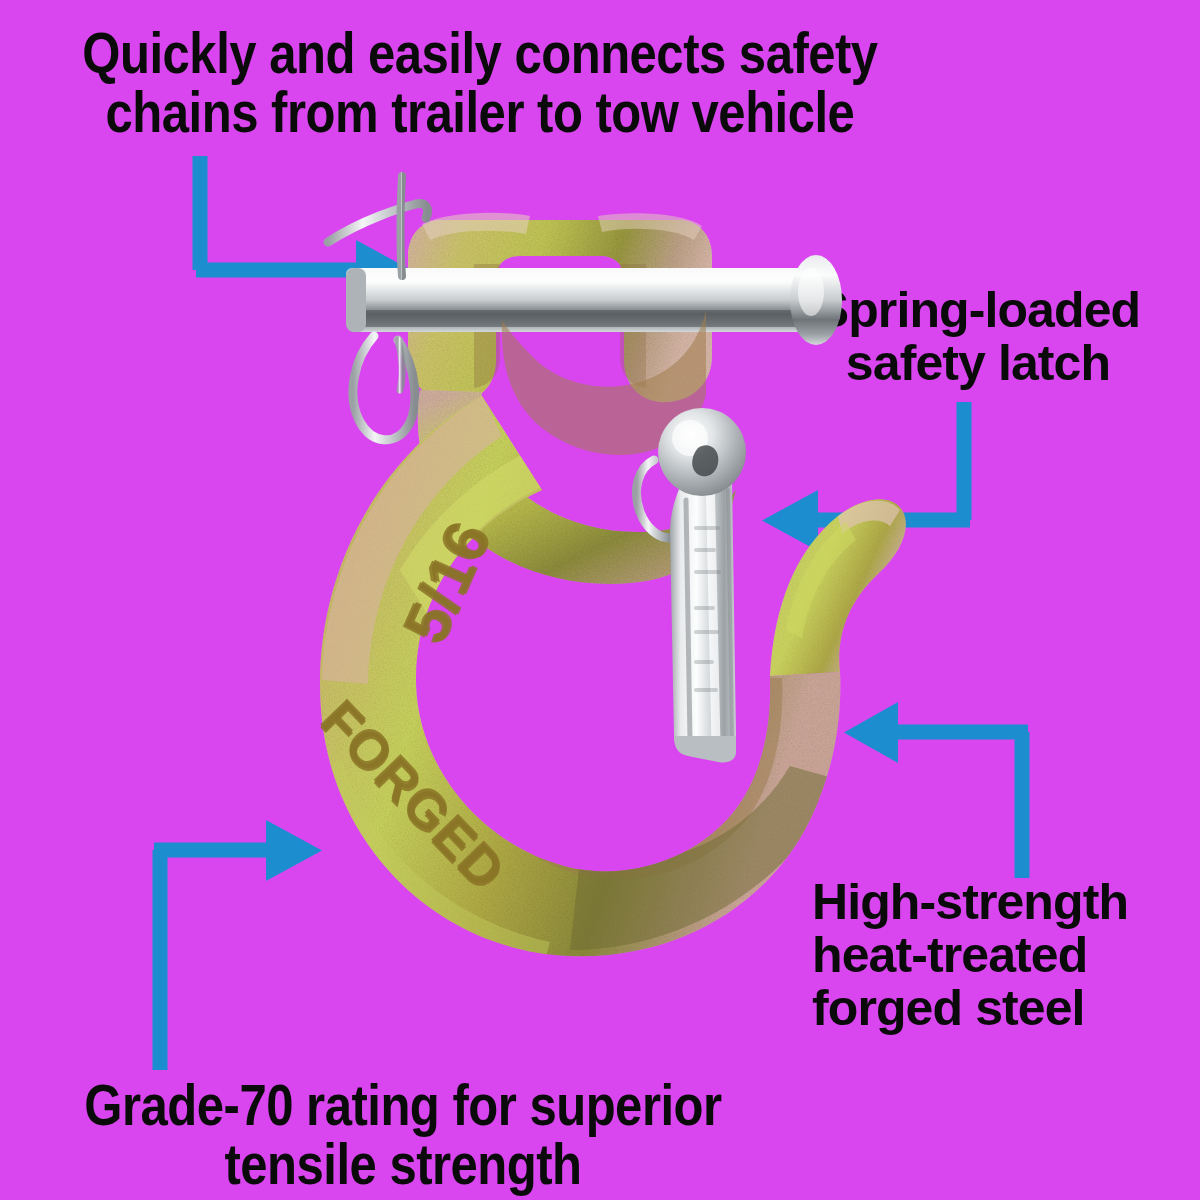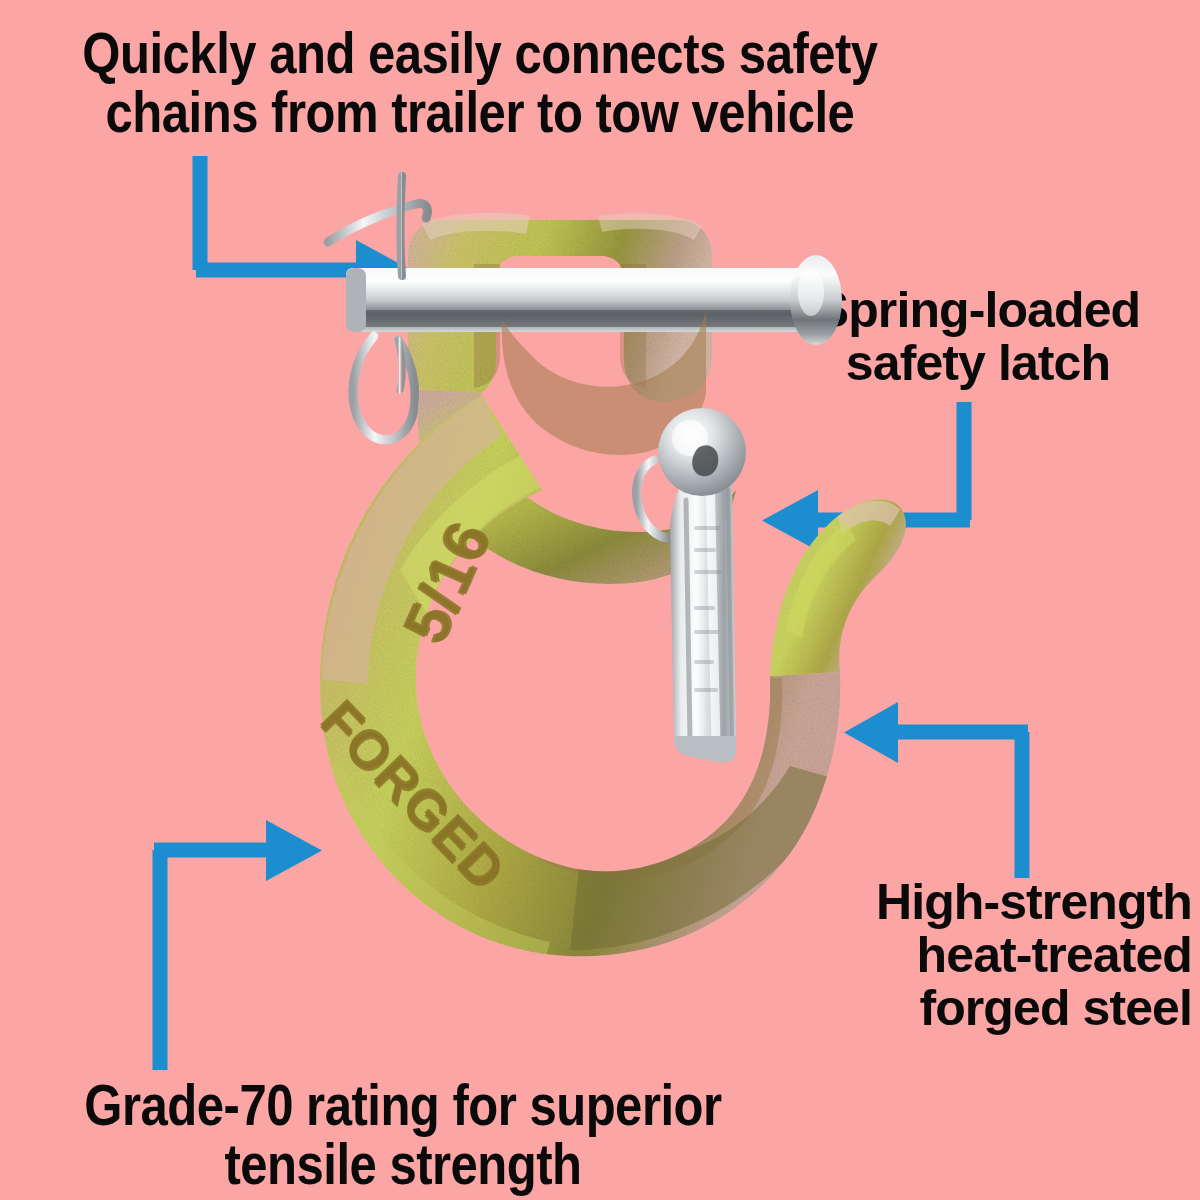--- a/index.html
+++ b/index.html
@@ -5,21 +5,21 @@
 <style>
   html, body {
     margin: 0;
     padding: 0;
     background: #ffffff;
   }
   #stage {
     position: relative;
     width: 1200px;
     height: 1200px;
-    background: #fca5a5;
+    background: #d946ef;
     overflow: hidden;
     font-family: "Liberation Sans", sans-serif;
   }
 
   
   .callout {
     position: absolute;
     color: #0a0a0a;
     font-weight: bold;
     line-height: 1.04;
@@ -35,21 +35,21 @@
   .callout.cond-top      { left: 10px;  top: 24px;  width: 940px; text-align: center; transform-origin: 50% 0; }
   .callout.cond-bottom   { left: 8px;   top: 1076px; width: 790px; text-align: center; transform-origin: 50% 0; }
 
   
   .callout.normal {
     font-size: 50px;
     letter-spacing: -0.018em;
     line-height: 1.06;
   }
   .callout.norm-topright { left: 762px; top: 284px; width: 432px; text-align: center; }
-  .callout.norm-botright { left: 812px; top: 876px; width: 380px; text-align: right; }
+  .callout.norm-botright { left: 812px; top: 876px; width: 380px; text-align: left; }
 
   
   .arrow-svg { position: absolute; overflow: visible; }
 
   
   #product {
     position: absolute;
     left: 250px;
     top: 160px;
     width: 660px;

